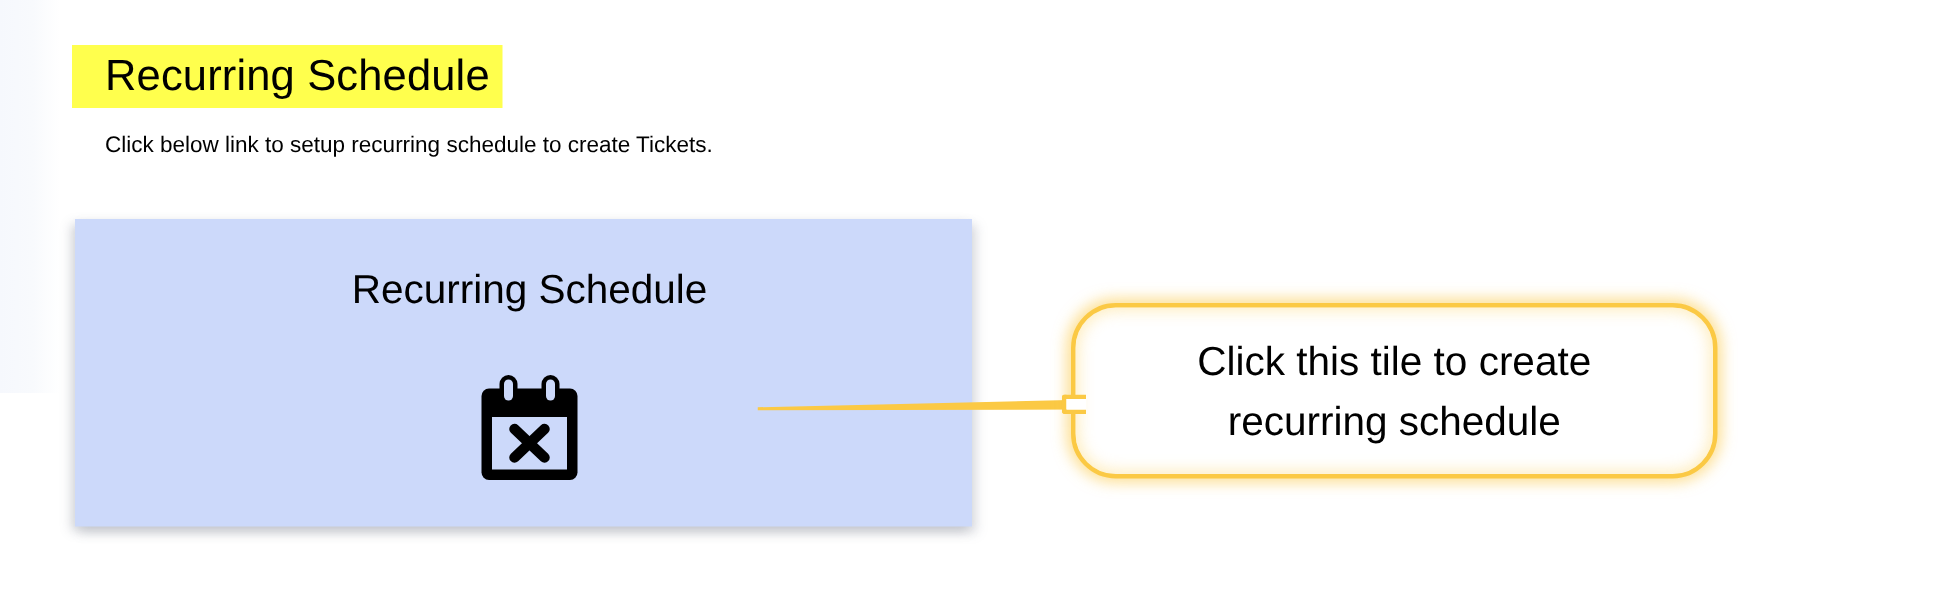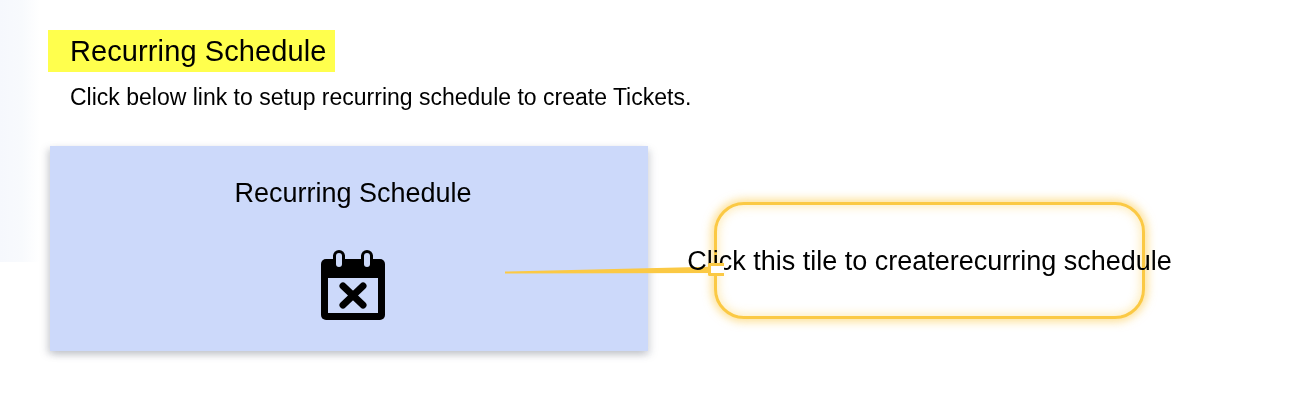--- a/index.html
+++ b/index.html
@@ -40,21 +40,21 @@
     font-weight: 400;
     letter-spacing: 0.1px;
     white-space: nowrap;
     box-sizing: border-box;
   }
 
   .page-subtitle {
     position: absolute;
     left: 70px;
     top: 82px;
-    font-size: 23px;
+    font-size: 15px;
     font-weight: 400;
     line-height: 30px;
     white-space: nowrap;
   }
 
   
   .tile {
     position: absolute;
     left: 50px;
     top: 146px;
@@ -113,21 +113,21 @@
     left: 6px;
     top: 0;
     right: 0;
     bottom: 0;
     background: #ffffff;
     border: 3px solid #fbc944;
     border-radius: 30px;
     box-shadow: 0 0 9px 3px rgba(252,200,70,0.55),
                 inset 0 0 10px 2px rgba(253,214,110,0.45);
     display: flex;
-    flex-direction: row;
+    flex-direction: column;
     align-items: center;
     justify-content: center;
   }
   .callout-line {
     font-size: 27px;
     font-weight: 400;
     line-height: 40px;
     text-align: center;
     white-space: nowrap;
     position: relative;

